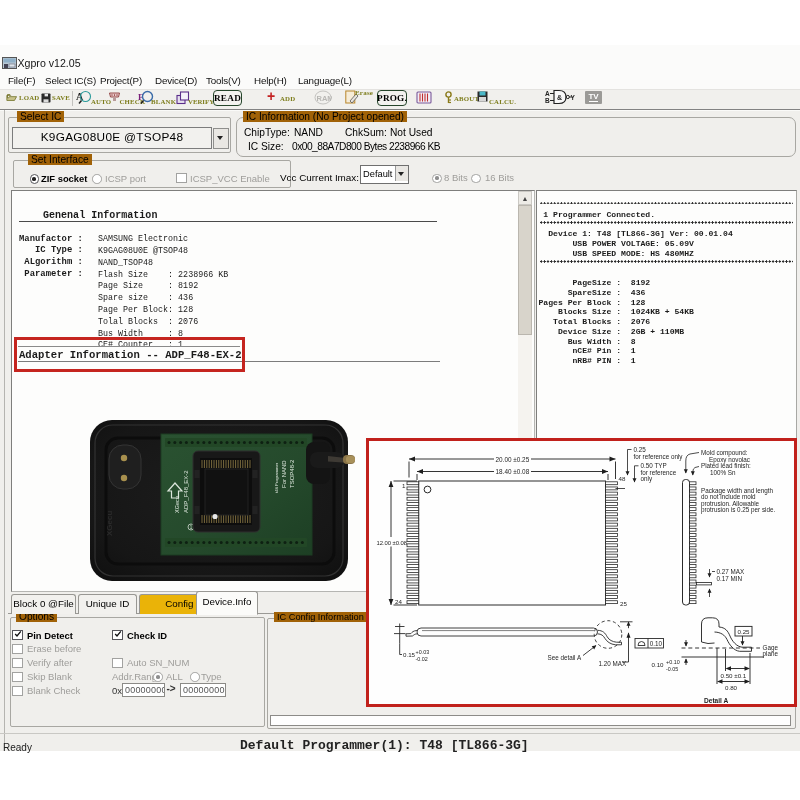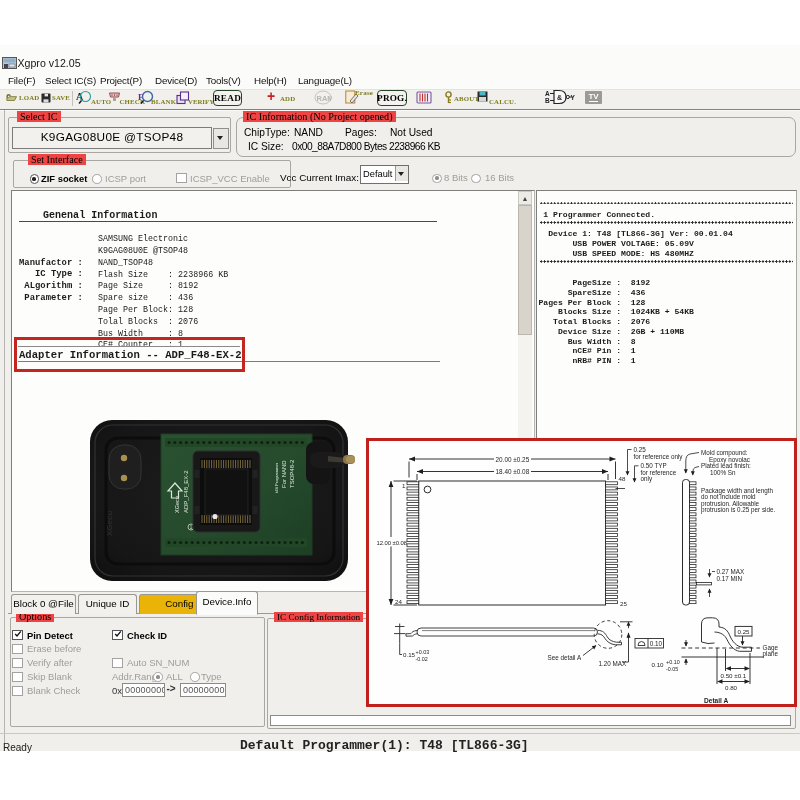--- a/index.html
+++ b/index.html
@@ -1,20 +1,20 @@
 <!DOCTYPE html>
 <html><head>
 <meta charset="utf-8">
 <style>
 html,body{margin:0;padding:0;}
 body{width:800px;height:800px;background:#ffffff;font-family:"Liberation Sans",sans-serif;position:relative;overflow:hidden;}
 .abs{position:absolute;}
 pre{margin:0;font-family:"Liberation Mono",monospace;color:#1b1b1b;}
 .gb{position:absolute;border:1px solid #a8a7a2;border-radius:2px;}
-.gb>.lbl{position:absolute;top:-7px;font-size:10.2px;background:#ef4444;padding:0 3px;color:#000;white-space:nowrap;font-family:Liberation Serif, serif;}
+.gb>.lbl{position:absolute;top:-7px;font-size:10.2px;background:#a16207;padding:0 3px;color:#000;white-space:nowrap;}
 .cb{position:absolute;width:8.5px;height:8.5px;background:#fff;border:1px solid #55555a;}
 .cb.g{border-color:#a2a2a0;}
 .rb{position:absolute;width:7.5px;height:7.5px;background:#fff;border:1px solid #55555a;border-radius:50%;}
 .rb.g{border-color:#a2a2a0;}
 .rb .dot{position:absolute;left:1.9px;top:1.9px;width:3.7px;height:3.7px;border-radius:50%;background:#222;}
 .rb.g .dot{background:#8f8f8f;}
 .lab{position:absolute;font-size:10.2px;color:#000;white-space:nowrap;}.lab.s{font-size:9.5px;}.lab.b{font-weight:bold;font-size:9.4px;}
 .lab.g{color:#9e9d9a;}
 .tbtxt{position:absolute;font-family:"Liberation Serif",serif;font-weight:bold;font-size:6.8px;color:#7d7d1c;white-space:nowrap;letter-spacing:.2px;}
 .dotrow{position:absolute;height:2.6px;background-image:radial-gradient(circle at 1.3px 1.3px,#2a2a2a 1px,rgba(0,0,0,0) 1.15px);background-size:3.36px 2.6px;background-repeat:repeat-x;}
@@ -157,21 +157,21 @@
 <div class="abs" style="left:12px;top:127px;width:198px;height:20px;background:#f2f1ee;border:1px solid #7c7c7c;"></div>
 <div class="abs" style="left:12px;top:127px;width:200px;height:21px;font-size:11.8px;letter-spacing:.3px;color:#000;text-align:center;line-height:21px;">K9GAG08U0E @TSOP48</div>
 <div class="abs" style="left:213px;top:128px;width:14px;height:19px;background:#e9e7e3;border:1px solid #8f8f8d;"></div>
 <div class="abs" style="left:216.5px;top:135.5px;width:0;height:0;border-left:3.5px solid transparent;border-right:3.5px solid transparent;border-top:4.5px solid #222;"></div>
 
 <div class="gb" style="left:236px;top:117px;width:558px;height:38px;border-radius:7px;">
  <span class="lbl" style="left:6px;">IC Information (No Project opened)</span>
 </div>
 <div class="lab" style="left:244px;top:127px;">ChipType:</div>
 <div class="lab" style="left:294px;top:127px;">NAND</div>
-<div class="lab" style="left:345px;top:127px;">Pages:</div>
+<div class="lab" style="left:345px;top:127px;">ChkSum:</div>
 <div class="lab" style="left:390px;top:127px;">Not Used</div>
 <div class="lab" style="left:248px;top:141px;">IC Size:</div>
 <div class="lab" style="left:292px;top:141px;letter-spacing:-0.5px;">0x00_88A7D800 Bytes 2238966 KB</div>
 
 <div class="gb" style="left:13px;top:160px;width:255px;height:26px;padding-left:21px;">
  <span class="lbl" style="left:14px;">Set Interface</span>
 </div>
 <div class="rb" style="left:29.5px;top:174px;">
     <span class="dot"></span>
   </div>
@@ -195,21 +195,21 @@
 <div class="abs" style="left:11px;top:190px;width:522px;height:400px;background:#fdfdfc;border-top:1px solid #7e7e7c;border-left:1px solid #7e7e7c;border-bottom:1px solid #b5b5b2;border-right:1px solid #b5b5b2;"></div>
 
 <div class="abs" style="left:518px;top:191px;width:14px;height:398px;background:#f5f3ef;"></div>
 <div class="abs" style="left:518px;top:191px;width:14px;height:14px;background:#edebe6;border:1px solid #cac8c3;box-sizing:border-box;font-size:7px;color:#444;text-align:center;line-height:13px;">▲</div>
 <div class="abs" style="left:518px;top:575px;width:14px;height:14px;background:#edebe6;border:1px solid #cac8c3;box-sizing:border-box;font-size:7px;color:#444;text-align:center;line-height:13px;">▼</div>
 <div class="abs" style="left:518px;top:205px;width:14px;height:130px;background:#d8d4cb;border:1px solid #bab6ae;box-sizing:border-box;"></div>
 
 <div id="leftpanel-text">
  <pre class="abs" style="left:19px;top:209.5px;font-size:10px;font-weight:bold;letter-spacing:.02px;padding-left:24px;">Genenal Information</pre>
  <div class="abs" style="left:19px;top:221.3px;width:418px;height:1.2px;background:#4a4a4a;"></div>
- <pre class="abs" style="left:19px;top:233.5px;font-size:8.9px;font-weight:bold;line-height:11.8px;margin-top:24px;">Manufactor :
+ <pre class="abs" style="left:19px;top:233.5px;font-size:8.9px;font-weight:bold;line-height:11.8px;">Manufactor :
    IC Type :
  ALgorithm :
  Parameter :</pre>
  <pre class="abs" style="left:98px;top:234.2px;font-size:8.35px;line-height:11.8px;">SAMSUNG Electronic
 K9GAG08U0E @TSOP48
 NAND_TSOP48
 Flash Size    : 2238966 KB
 Page Size     : 8192
 Spare size    : 436
 Page Per Block: 128

